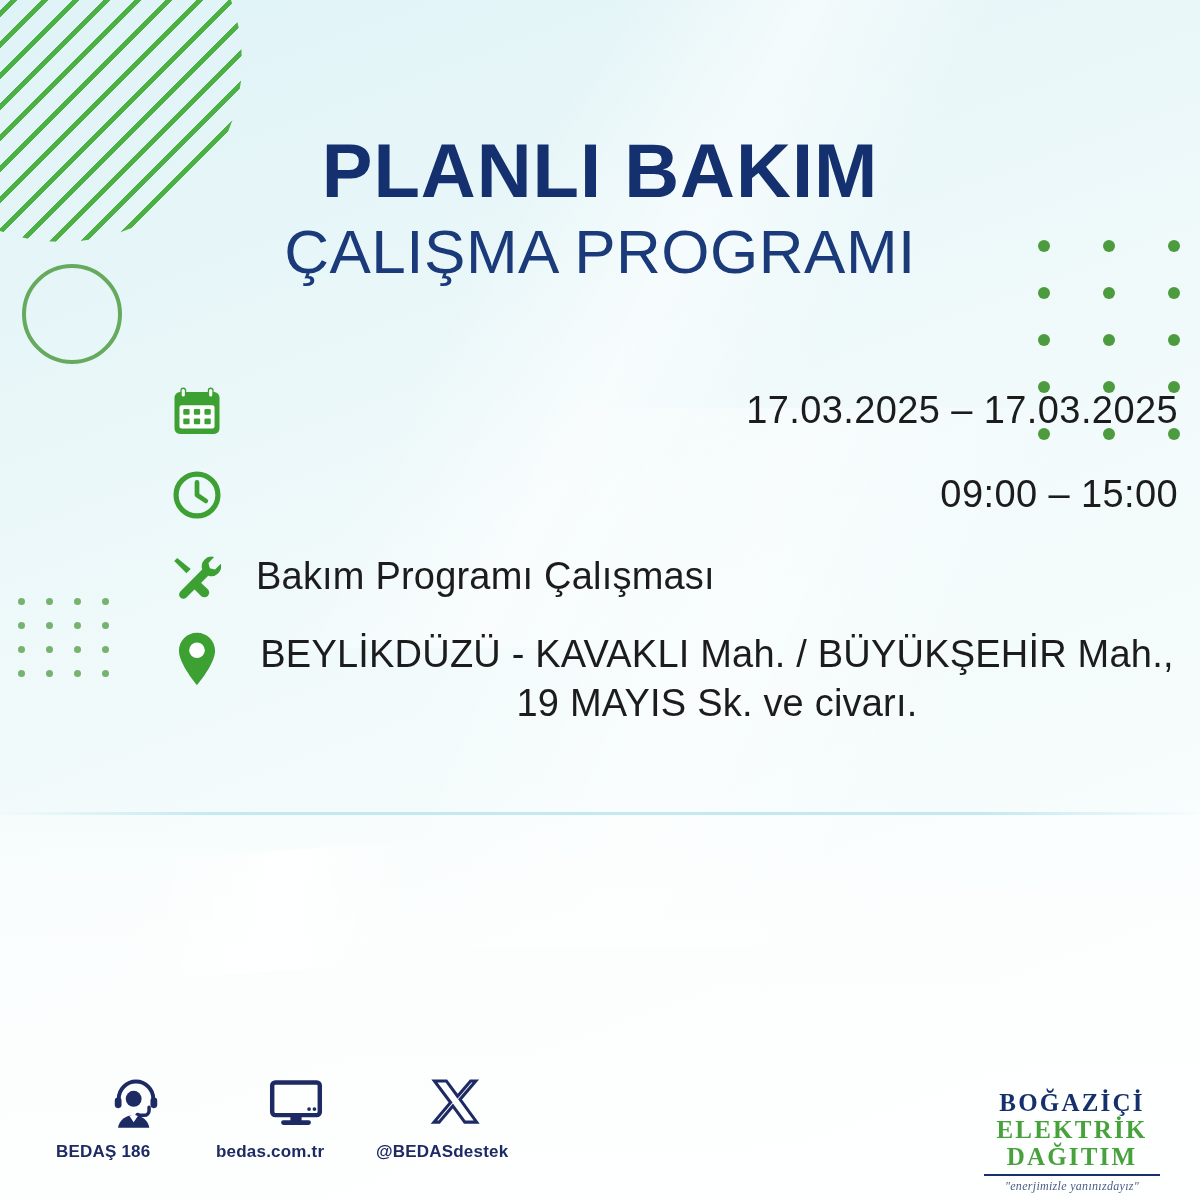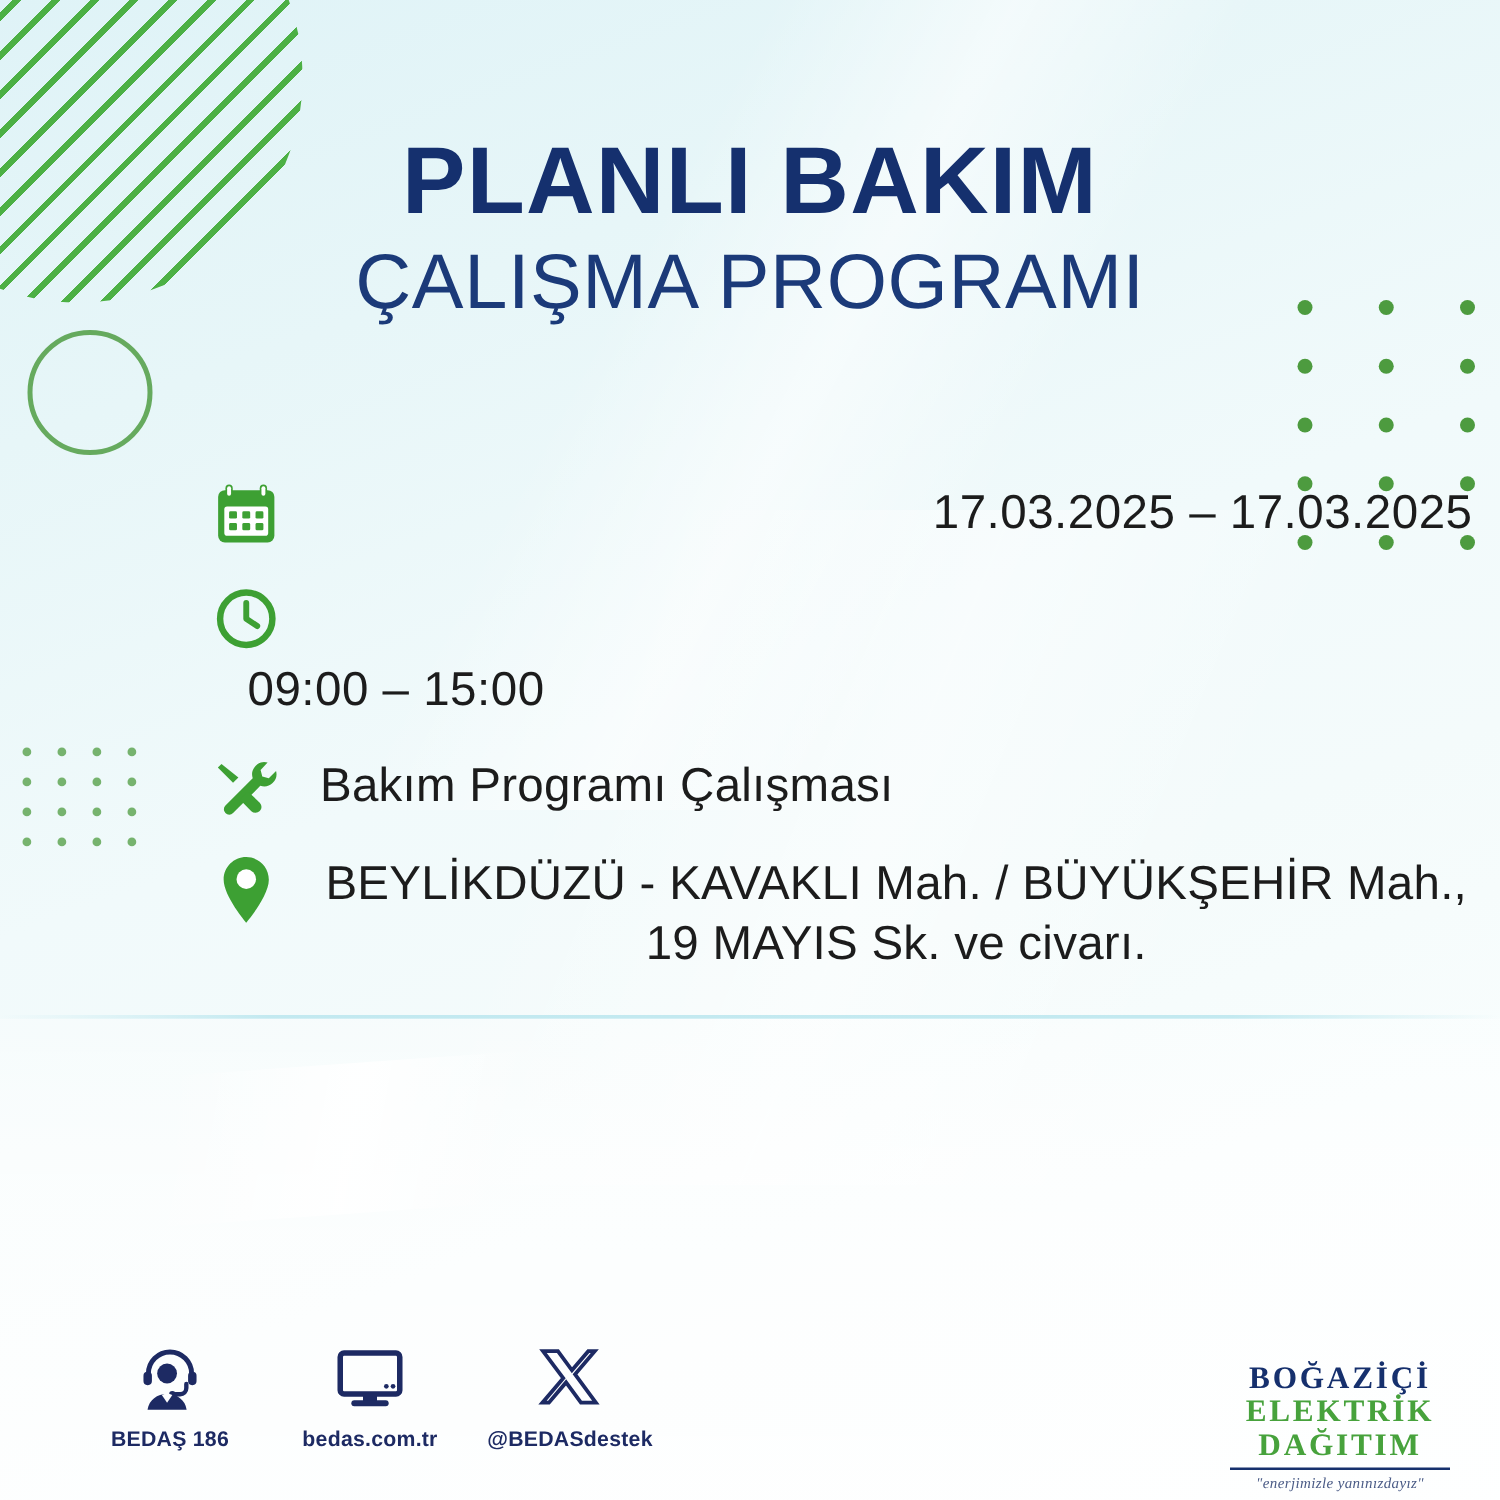--- a/index.html
+++ b/index.html
@@ -115,21 +115,21 @@
     top: 598px;
     grid-template-columns: repeat(4, 28px);
     grid-template-rows: repeat(4, 24px);
   }
   .dots-left span { width: 7px; height: 7px; opacity: .75; }
 
   
   .title-block {
     position: absolute;
     left: 0;
-    top: 106px;
+    top: 132px;
     width: 1200px;
     text-align: center;
   }
   .title-main {
     font-size: 76px;
     font-weight: 800;
     letter-spacing: 1px;
     color: #15306e;
     line-height: 1.02;
     margin: 0;
@@ -166,35 +166,34 @@
   .row .txt {
     flex: 1;
     padding-left: 30px;
     font-size: 38px;
     color: #1c1c1c;
     line-height: 1.28;
     padding-top: 4px;
     letter-spacing: .2px;
   }
   .row-date .txt, .row-time .txt { letter-spacing: .4px; text-align: right; }
-  .row-time { margin-bottom: 24px; flex-direction: column; }
+  .row-time { margin-bottom: 24px; }
   .row-work { margin-bottom: 24px; justify-content: flex-end; }
   .row-loc .txt { padding-top: 0; text-align: center; }
 
   
   .footer {
     position: absolute;
     left: 56px;
     top: 1072px;
     display: flex;
     align-items: flex-start;
   }
   .f-item {
     width: 160px;
-    text-align: center;
   }
   .f-ico {
     height: 62px;
     display: flex;
     align-items: center;
     justify-content: center;
   }
   .f-label {
     margin-top: 8px;
     font-size: 17px;

